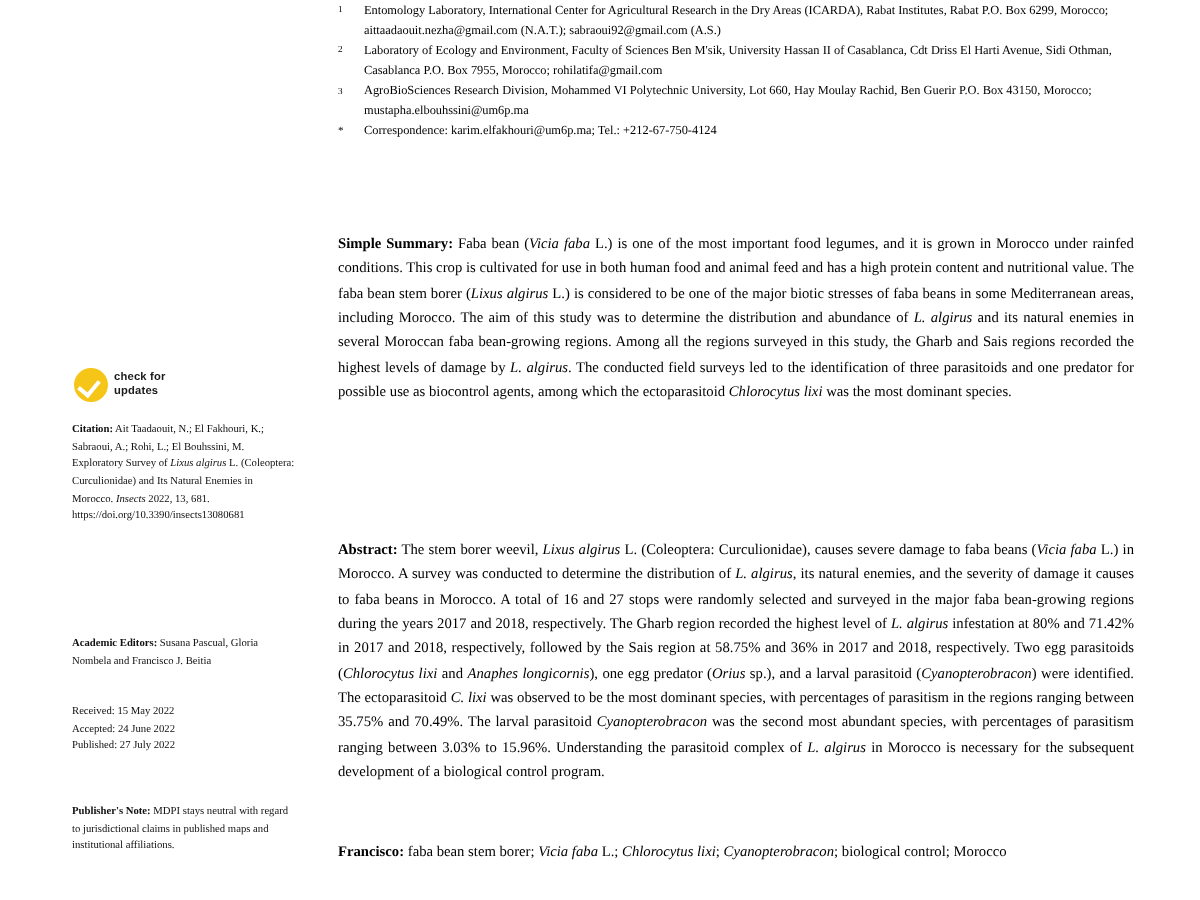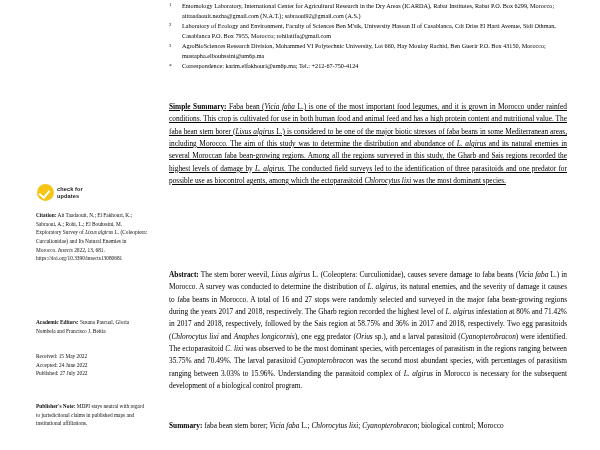--- a/index.html
+++ b/index.html
@@ -126,21 +126,21 @@
     width: 398px;
     font-size: 7.35px;
     line-height: 1.68;
     text-align: justify;
   }
   .section .head {
     font-weight: bold;
   }
   .section i { font-style: italic; }
 
-  #simple-summary { top: 101px; text-decoration: underline; }
+  #simple-summary { top: 116px; }
   #abstract       { top: 243px; margin-top: 26px; }
   #keywords       { top: 420px; }
 
   #keywords { text-align: justify; }
 </style>
 </head>
 <body>
 
 <div class="page">
 
@@ -199,17 +199,17 @@
 
     <div class="section" id="simple-summary">
       <span class="head">Simple Summary:</span><span> Faba bean (<i>Vicia faba</i> L.) is one of the most important food legumes, and it is grown in Morocco under rainfed conditions. This crop is cultivated for use in both human food and animal feed and has a high protein content and nutritional value. The faba bean stem borer (<i>Lixus algirus</i> L.) is considered to be one of the major biotic stresses of faba beans in some Mediterranean areas, including Morocco. The aim of this study was to determine the distribution and abundance of <i>L. algirus</i> and its natural enemies in several Moroccan faba bean-growing regions. Among all the regions surveyed in this study, the Gharb and Sais regions recorded the highest levels of damage by <i>L. algirus</i>. The conducted field surveys led to the identification of three parasitoids and one predator for possible use as biocontrol agents, among which the ectoparasitoid <i>Chlorocytus lixi</i> was the most dominant species.</span>
     </div>
 
     <div class="section" id="abstract">
       <span class="head">Abstract:</span><span> The stem borer weevil, <i>Lixus algirus</i> L. (Coleoptera: Curculionidae), causes severe damage to faba beans (<i>Vicia faba</i> L.) in Morocco. A survey was conducted to determine the distribution of <i>L. algirus</i>, its natural enemies, and the severity of damage it causes to faba beans in Morocco. A total of 16 and 27 stops were randomly selected and surveyed in the major faba bean-growing regions during the years 2017 and 2018, respectively. The Gharb region recorded the highest level of <i>L. algirus</i> infestation at 80% and 71.42% in 2017 and 2018, respectively, followed by the Sais region at 58.75% and 36% in 2017 and 2018, respectively. Two egg parasitoids (<i>Chlorocytus lixi</i> and <i>Anaphes longicornis</i>), one egg predator (<i>Orius</i> sp.), and a larval parasitoid (<i>Cyanopterobracon</i>) were identified. The ectoparasitoid <i>C. lixi</i> was observed to be the most dominant species, with percentages of parasitism in the regions ranging between 35.75% and 70.49%. The larval parasitoid <i>Cyanopterobracon</i> was the second most abundant species, with percentages of parasitism ranging between 3.03% to 15.96%. Understanding the parasitoid complex of <i>L. algirus</i> in Morocco is necessary for the subsequent development of a biological control program.</span>
     </div>
 
     <div class="section" id="keywords">
-      <span class="head">Summary:</span><span> faba bean stem borer; <i>Vicia faba</i> L.; <i>Chlorocytus lixi</i>; <i>Cyanopterobracon</i>; biological control; Morocco</span>
+      <span class="head">Francisco:</span><span> faba bean stem borer; <i>Vicia faba</i> L.; <i>Chlorocytus lixi</i>; <i>Cyanopterobracon</i>; biological control; Morocco</span>
     </div>
 
   </div>
 </div>
 
 </body></html>

